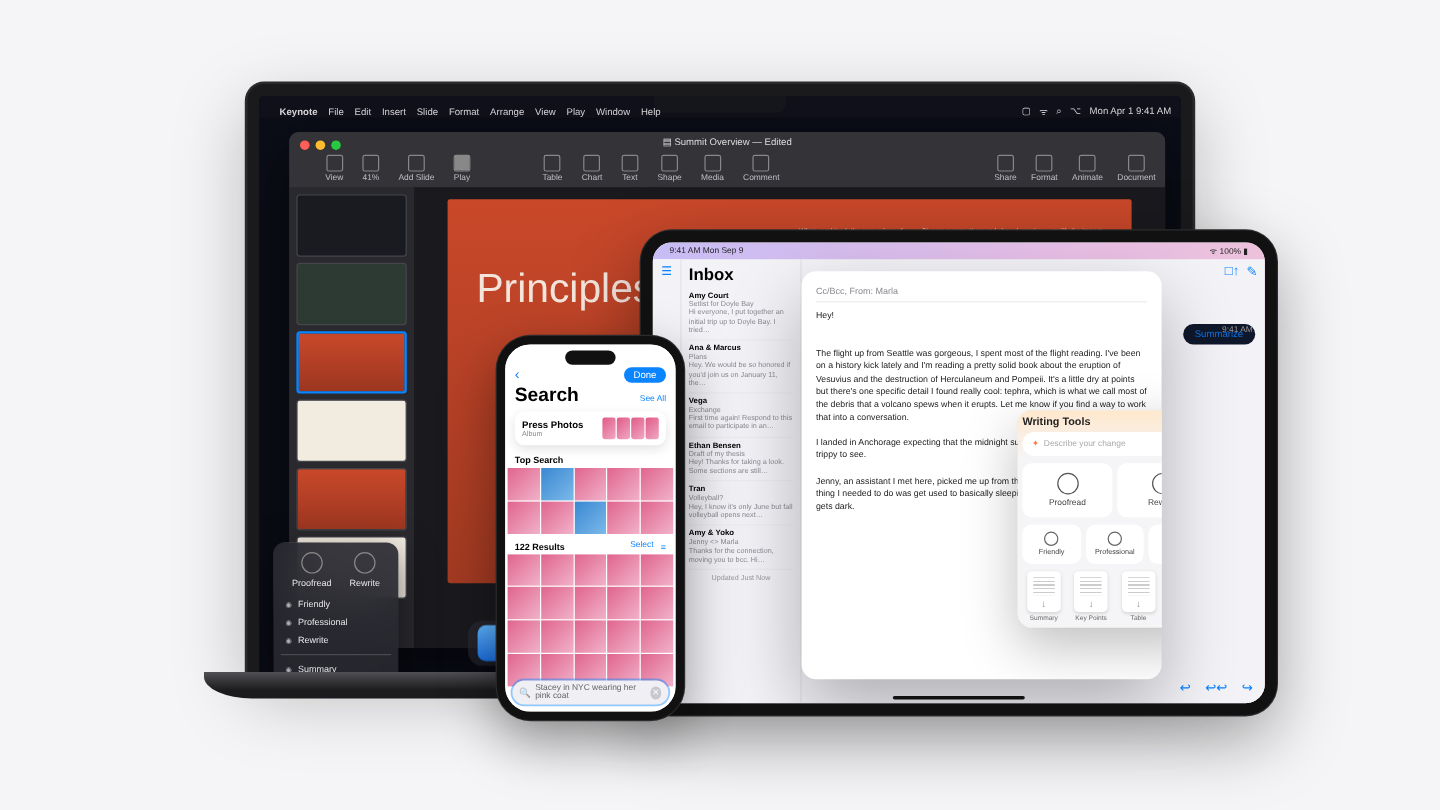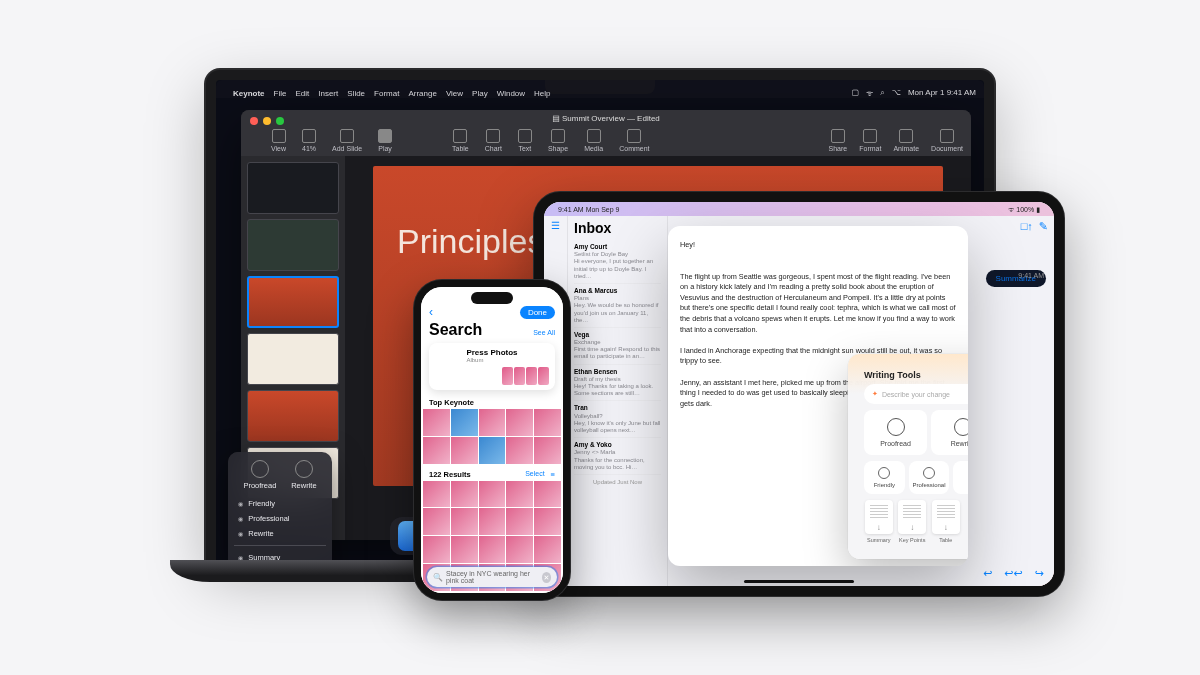--- a/index.html
+++ b/index.html
@@ -191,26 +191,26 @@
   .compose-header .send { width: 14px; height: 14px; border-radius: 50%; background: #eee; color:#aaa; text-align:center; line-height:14px; font-size:9px; }
   .compose-field { border-bottom: 1px solid #ececf0; padding: 4px 0; font-size: 7.5px; color: #8a8a91; }
   .compose-field b { color: #000; }
   .compose-field .reci { color: #0a84ff; }
   .compose .bodytext { padding-top: 6px; font-size: 7.3px; line-height: 1.45; color: #222; }
   .compose .bodytext .hl { background: #fff2a8; }
 
   
   .wt-pop {
     position: absolute;
-    right: -42px; top: 128px;
+    right: -42px; top: 116px;
     width: 162px;
     background: linear-gradient(180deg, rgba(255,230,200,.92), #f5f5f7 40px);
     border-radius: 12px;
     box-shadow: 0 16px 44px rgba(0,0,0,.25), 0 0 0 .5px rgba(0,0,0,.06);
-    padding: 16px;
+    padding: 4px;
     font-size: 7px; color: #666;
   }
   .wt-pop .wt-title { font-size: 9px; font-weight: 600; color: #222; margin-bottom: 4px; }
   .wt-pop .wt-input { background: #fff; border-radius: 12px; height: 20px; display: flex; align-items: center; padding: 0 8px; font-size: 7px; color: #aaa; gap:4px; }
   .wt-pop .wt-input::before { content:"✦"; color:#ff7a3c; }
   .wt-pop .wt-input::after { content:"🎤"; margin-left:auto; opacity:.7; }
   .wt-grid { display: grid; grid-template-columns: 1fr 1fr; gap: 4px; margin: 6px 0; }
   .wt-big { background: #fff; border-radius: 8px; padding: 8px 4px; display: flex; flex-direction: column; align-items: center; gap: 4px; font-size: 7px; color:#444;}
   .wt-big .ic { width: 18px; height: 18px; border: 1.4px solid #555; border-radius: 50%; }
   .wt-grid3 { display: grid; grid-template-columns: 1fr 1fr 1fr; gap: 4px; }
@@ -243,21 +243,20 @@
   .ph-nav .back { color:#0a84ff; font-size:12px; }
   .ph-nav .done { margin-left:auto; background:#0a84ff; color:#fff; font-size:8px; padding:2px 8px; border-radius:9px; }
   .ph-head { display:flex; align-items:baseline; padding: 0 8px; }
   .ph-head h1 { font-size: 16px; font-weight: 700; }
   .ph-head .seeall { margin-left:auto; font-size:7px; color:#0a84ff; }
   .ph-card {
     margin: 4px 8px; background:#fff; border-radius:8px;
     box-shadow: 0 3px 10px rgba(0,0,0,.12);
     padding: 5px 6px; display:flex; align-items:center; gap:4px;
     font-size: 7px;
-    flex-direction: column;
   }
   .ph-card .meta { display:flex; flex-direction:column; }
   .ph-card .meta b { font-size:8px; }
   .ph-card .meta span { color:#888; font-size:6px; }
   .ph-card .strip { margin-left:auto; display:flex; gap:1px; }
   .ph-card .strip div { width:11px; height:18px; background:linear-gradient(135deg,#e05a88,#f0a8c2); border-radius:2px; }
   .ph-section { font-size:7.5px; font-weight:600; padding: 4px 8px 2px; }
   .ph-grid { display:grid; grid-template-columns: repeat(5,1fr); gap:1px; padding: 0 2px; }
   .ph-grid div { aspect-ratio:1; background:linear-gradient(135deg,#e0648e,#f1b2c9); }
   .ph-grid .v2 { background:linear-gradient(135deg,#3a88d1,#7bb9ea); }
@@ -482,20 +481,21 @@
 
       <div class="ipad-reply-bar">
         <span>↩</span>
         <span>↩↩</span>
         <span>↪</span>
       </div>
     </div>
   </div>
 
   <div class="compose">
+    <div class="compose-field">Cc/Bcc, From: Marla</div>
     <div class="bodytext">
       <p>Hey!</p><br>
       <br>
       <p>The flight up from Seattle was gorgeous, I spent most of the flight reading. I've been on a history kick lately and I'm reading a pretty solid book about the eruption of Vesuvius and the destruction of Herculaneum and Pompeii. It's a little dry at points but there's one specific detail I found really cool: tephra, which is what we call most of the debris that a volcano spews when it erupts. Let me know if you find a way to work that into a conversation.</p><br>
       <p>I landed in Anchorage expecting that the midnight sun would still be out, it was so trippy to see.</p><br>
       <p>Jenny, an assistant I met here, picked me up from the airport. She told me the first thing I needed to do was get used to basically sleeping for the few hours it actually gets dark.</p>
     </div>
 
     <div class="wt-pop">
       <div class="wt-title">Writing Tools</div>
@@ -559,21 +559,21 @@
         <b>Press Photos</b>
         <span>Album</span>
       </div>
       <div class="strip">
           <div></div>
           <div></div>
           <div></div>
           <div></div>
         </div>
     </div>
-    <div class="ph-section">Top Keynote</div>
+    <div class="ph-section">Top Search</div>
     <div class="ph-grid">
       <div></div>
         <div class="v2"></div>
         <div></div>
         <div></div>
         <div></div>
       <div></div>
         <div></div>
         <div class="v2"></div>
         <div></div>

